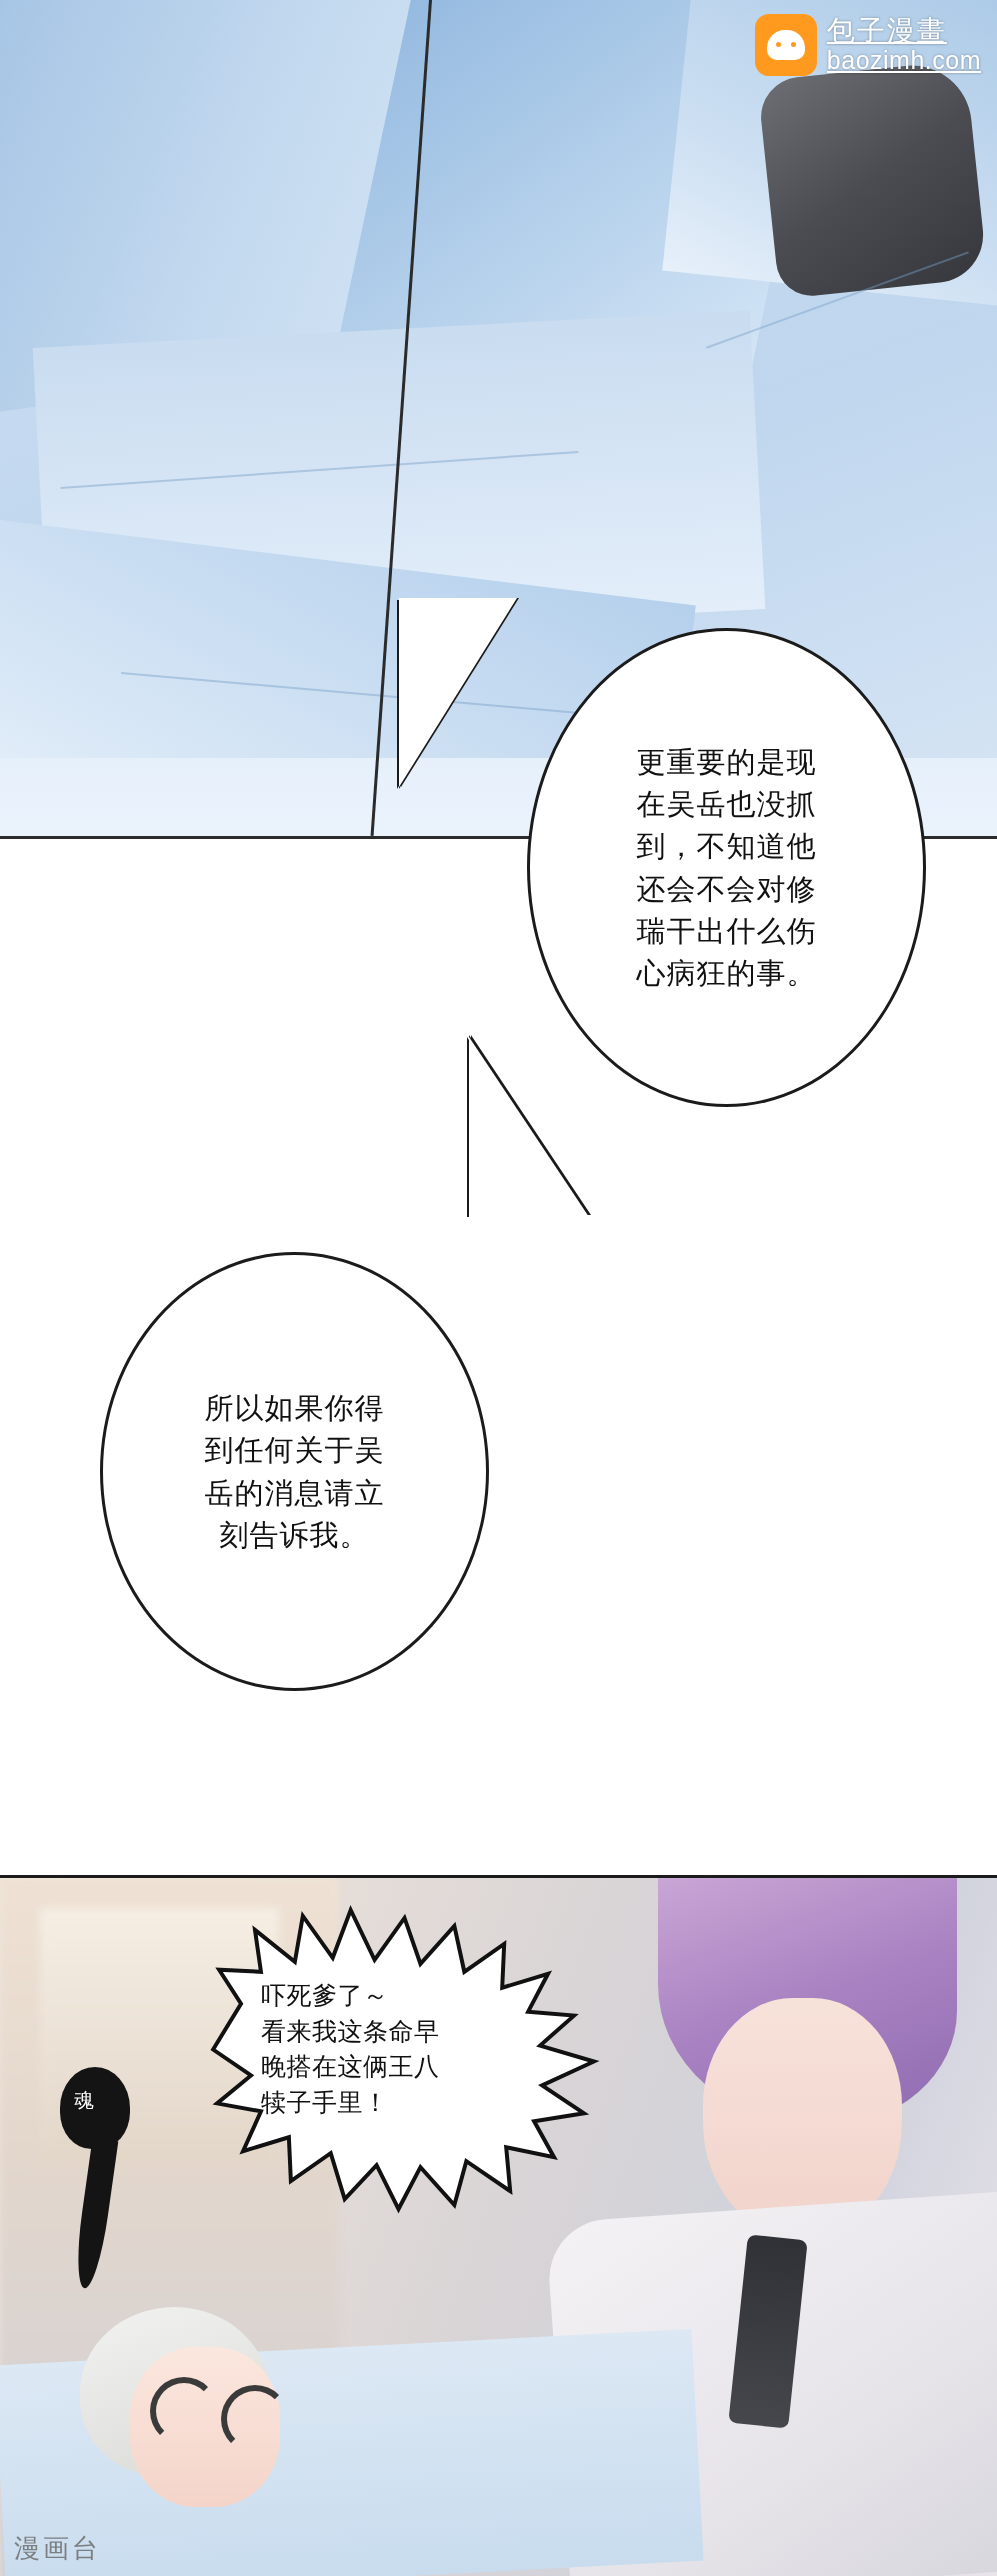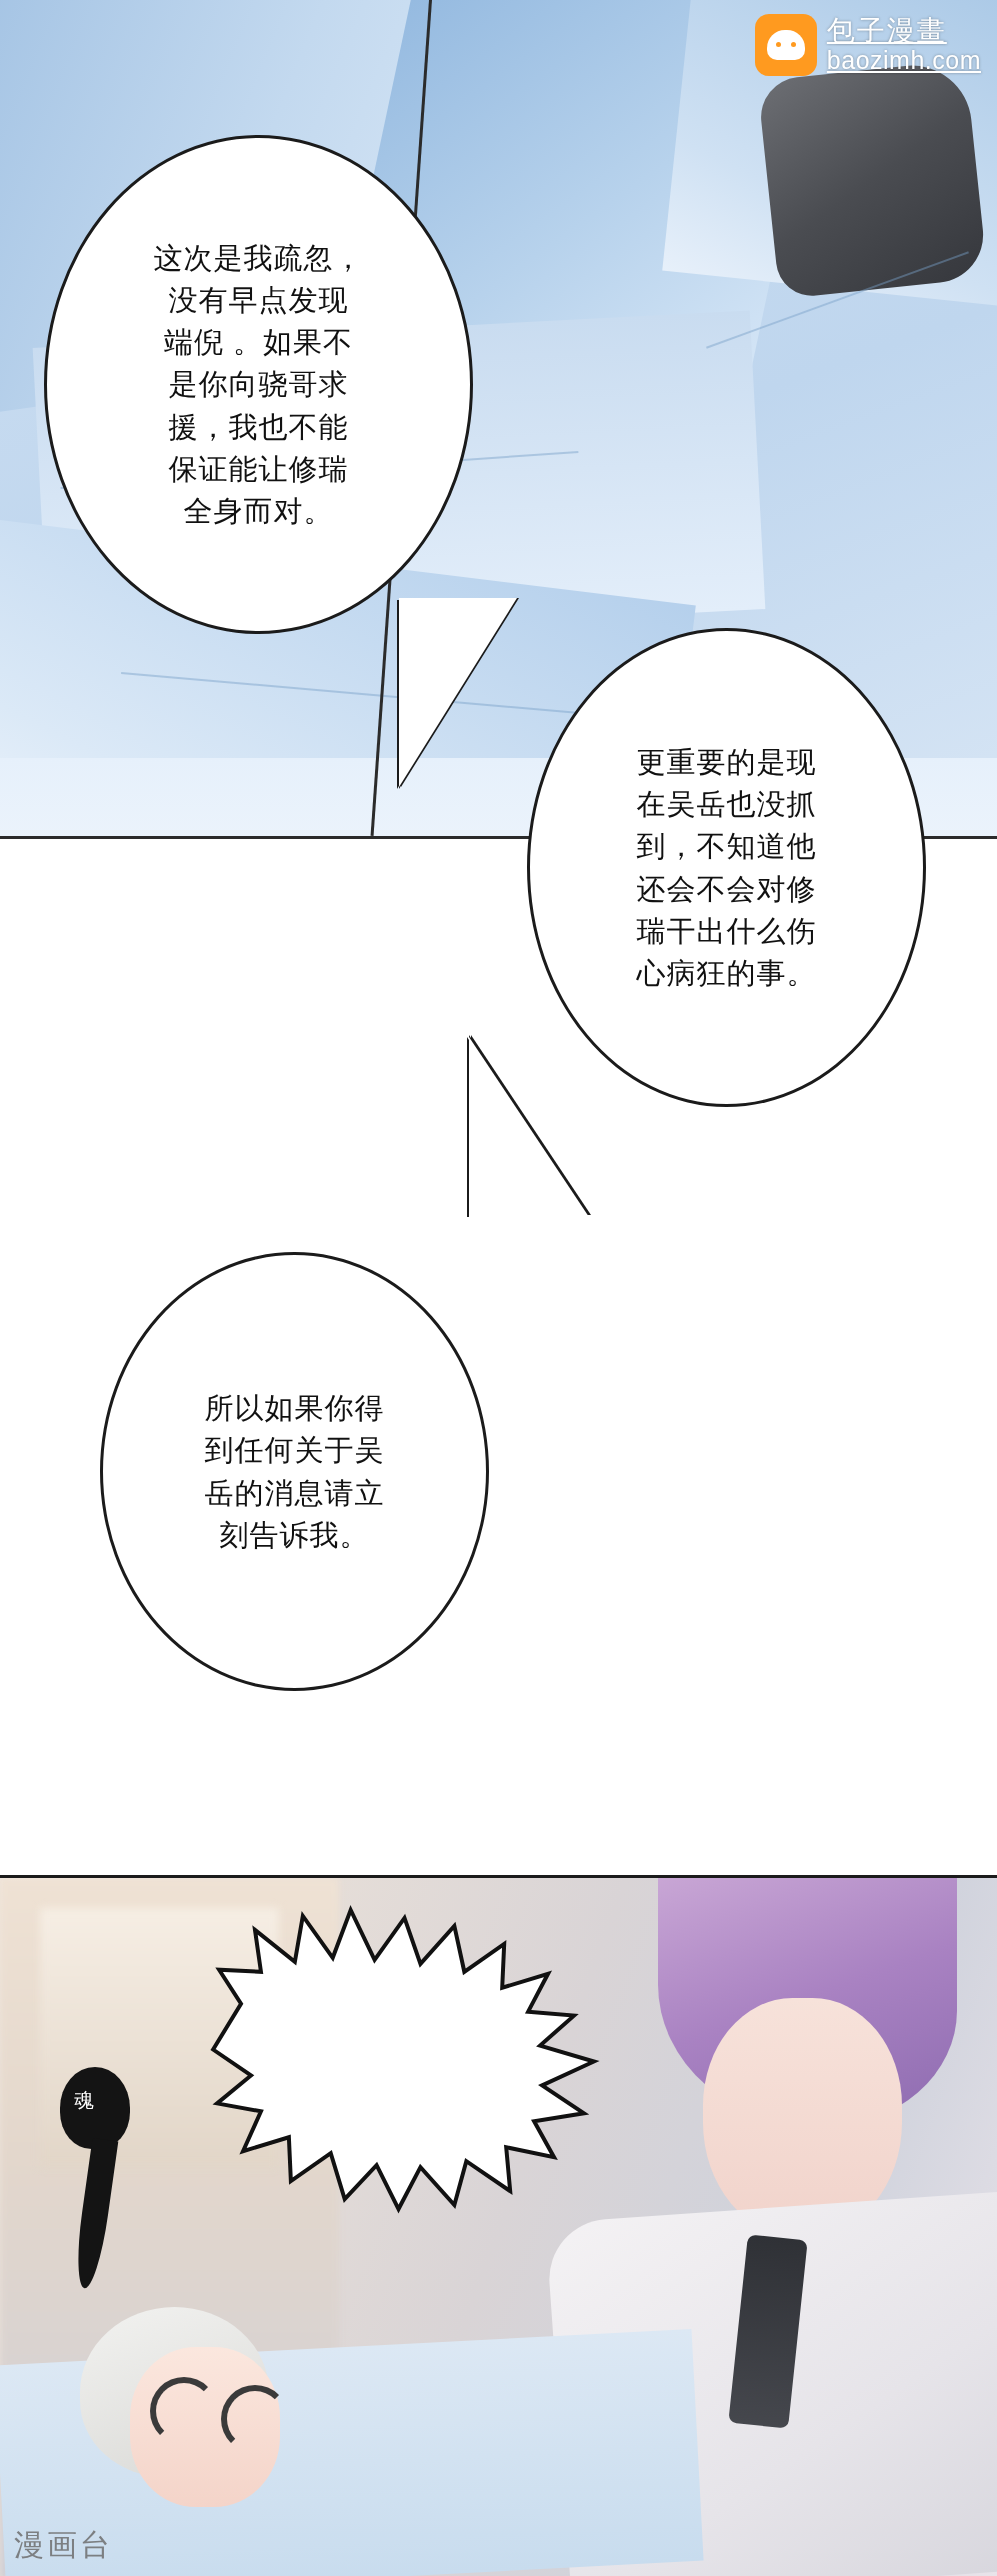--- a/index.html
+++ b/index.html
@@ -326,21 +326,21 @@
     color: #111;
     white-space: pre-line;
     letter-spacing: 0.5px;
   }
 
   
   .site-mark {
     position: absolute;
     left: 14px; bottom: 10px;
     color: #6f6f6f;
-    font-size: 30px;
+    font-size: 26px;
     letter-spacing: 3px;
     opacity: .85;
     z-index: 15;
   }
 </style>
 </head>
 <body>
 
 <div class="page">
 
@@ -355,29 +355,20 @@
     <div class="fold-line" style="left:60px; top:469px; width:519px; transform:rotate(-4deg);"></div>
     <div class="fold-line" style="left:120px; top:698px; width:598px; transform:rotate(5deg);"></div>
     <div class="fold-line" style="left:698px; top:299px; width:279px; transform:rotate(-20deg);"></div>
     <div class="white-floor"></div>
     <div class="edge-line2"></div>
     <div class="edge-line"></div>
 
     <div class="tail" id="tail-1"></div>
     <div class="tail" id="tail-2"></div>
 
-    <div class="balloon" id="balloon-1">
-      <div class="txt">这次是我疏忽，
-没有早点发现
-端倪 。如果不
-是你向骁哥求
-援，我也不能
-保证能让修瑞
-全身而对。</div>
-    </div>
     <div class="balloon" id="balloon-2">
       <div class="txt">更重要的是现
 在吴岳也没抓
 到，不知道他
 还会不会对修
 瑞干出什么伤
 心病狂的事。</div>
     </div>
     <div class="balloon" id="balloon-3">
       <div class="txt">所以如果你得
@@ -416,17 +407,21 @@
       <div class="head"></div>
       <div class="glyph">魂</div>
       <div class="tail-b"></div>
     </div>
   </div>
 
   <div class="spiky">
     <svg width="419" height="319" viewBox="0 0 420 320" aria-hidden="true">
       <polygon points="14,150 42,104 20,70 62,72 56,30 96,62 104,16 134,58 152,10 176,60 206,18 222,64 256,26 266,72 306,44 304,88 350,74 330,112 376,116 342,146 396,162 344,186 386,214 336,222 356,258 308,248 312,292 268,262 256,306 222,268 200,310 178,266 146,300 132,254 92,282 90,238 44,252 62,212 18,204 52,176" fill="#ffffff" stroke="#111111" stroke-width="4" stroke-linejoin="miter"></polygon>
     </svg>
+    <div class="shout-text">吓死爹了～
+看来我这条命早
+晚搭在这俩王八
+犊子手里！</div>
   </div>
 
   <div class="site-mark">漫画台</div>
 </div>
 
 
 </body></html>

